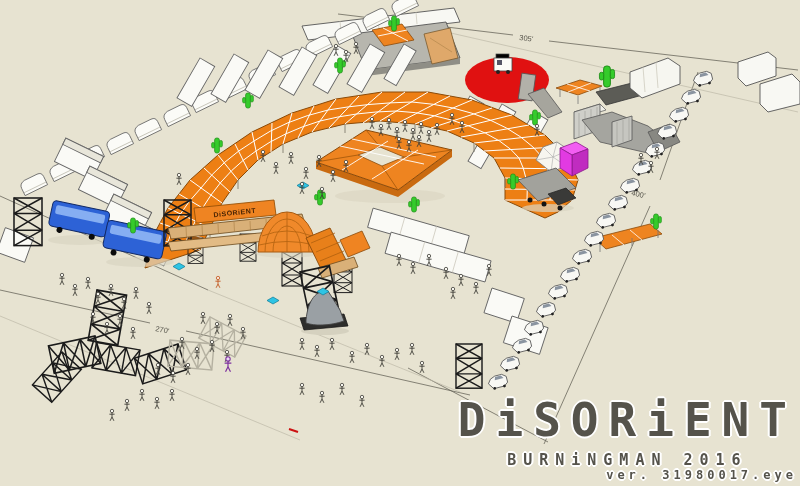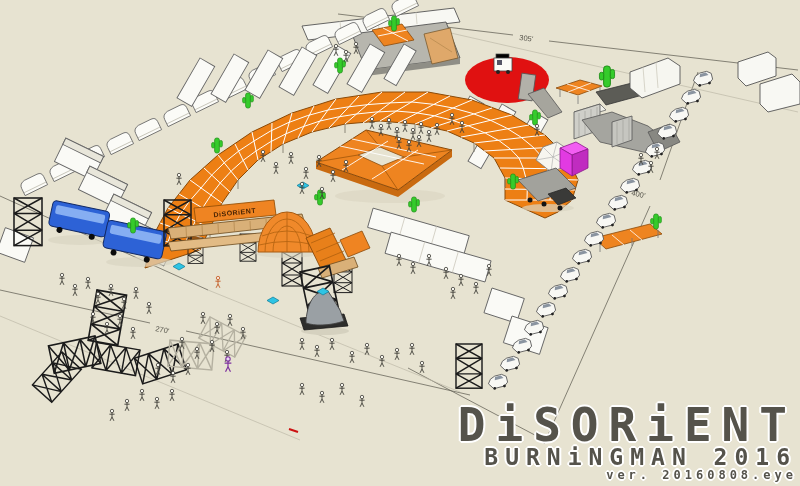--- a/index.html
+++ b/index.html
@@ -4,21 +4,21 @@
 <style>
   html,body{margin:0;padding:0;background:#c9c5b4;font-family:"Liberation Sans",sans-serif;}
   #stage{position:relative;width:800px;height:486px;background:#e7e3d1;overflow:hidden;}
   svg{position:absolute;left:0;top:0;}
   svg text{font-family:"Liberation Sans",sans-serif;}
   .logo{position:absolute;right:3px;bottom:5px;text-align:right;color:#55534b;
         font-family:"DejaVu Sans Mono",monospace;font-weight:bold;line-height:0.92;
         text-shadow:-2px 0 0 #fff,2px 0 0 #fff,0 -2px 0 #fff,0 2px 0 #fff,
                     -1px -1px 0 #fff,1px 1px 0 #fff,-1px 1px 0 #fff,1px -1px 0 #fff;}
   .logo-title{font-size:46px;letter-spacing:10px;}
-  .logo-sub{font-size:23px;letter-spacing:7px;margin-top:1px;}
+  .logo-sub{font-size:15px;letter-spacing:7px;margin-top:13px;text-align:center;}
   .logo-ver{font-size:12px;letter-spacing:4px;margin-top:2px;}
 </style>
 </head>
 <body>
 
 <div id="stage">
 <svg width="800" height="486" viewBox="0 0 800 486">
 <defs>
   <symbol id="prs" overflow="visible">
     <circle cx="0" cy="-7" r="1.7" stroke-width="0.8"></circle>
@@ -426,15 +426,15 @@
 </g>
 <g stroke="#c2571e" fill="#f6e0d2">
   <use href="#prs" x="218" y="285"></use>
 </g>
 <path d="M289,429 L298,432" stroke="#cc1111" stroke-width="2"></path>
 </svg>
 
 <div class="logo">
   <div class="logo-title">DiSORiENT</div>
   <div class="logo-sub">BURNiNGMAN 2016</div>
-  <div class="logo-ver">ver. 20160808.eye</div>
+  <div class="logo-ver">ver. 31980017.eye</div>
 </div>
 </div>
 
 </body></html>

